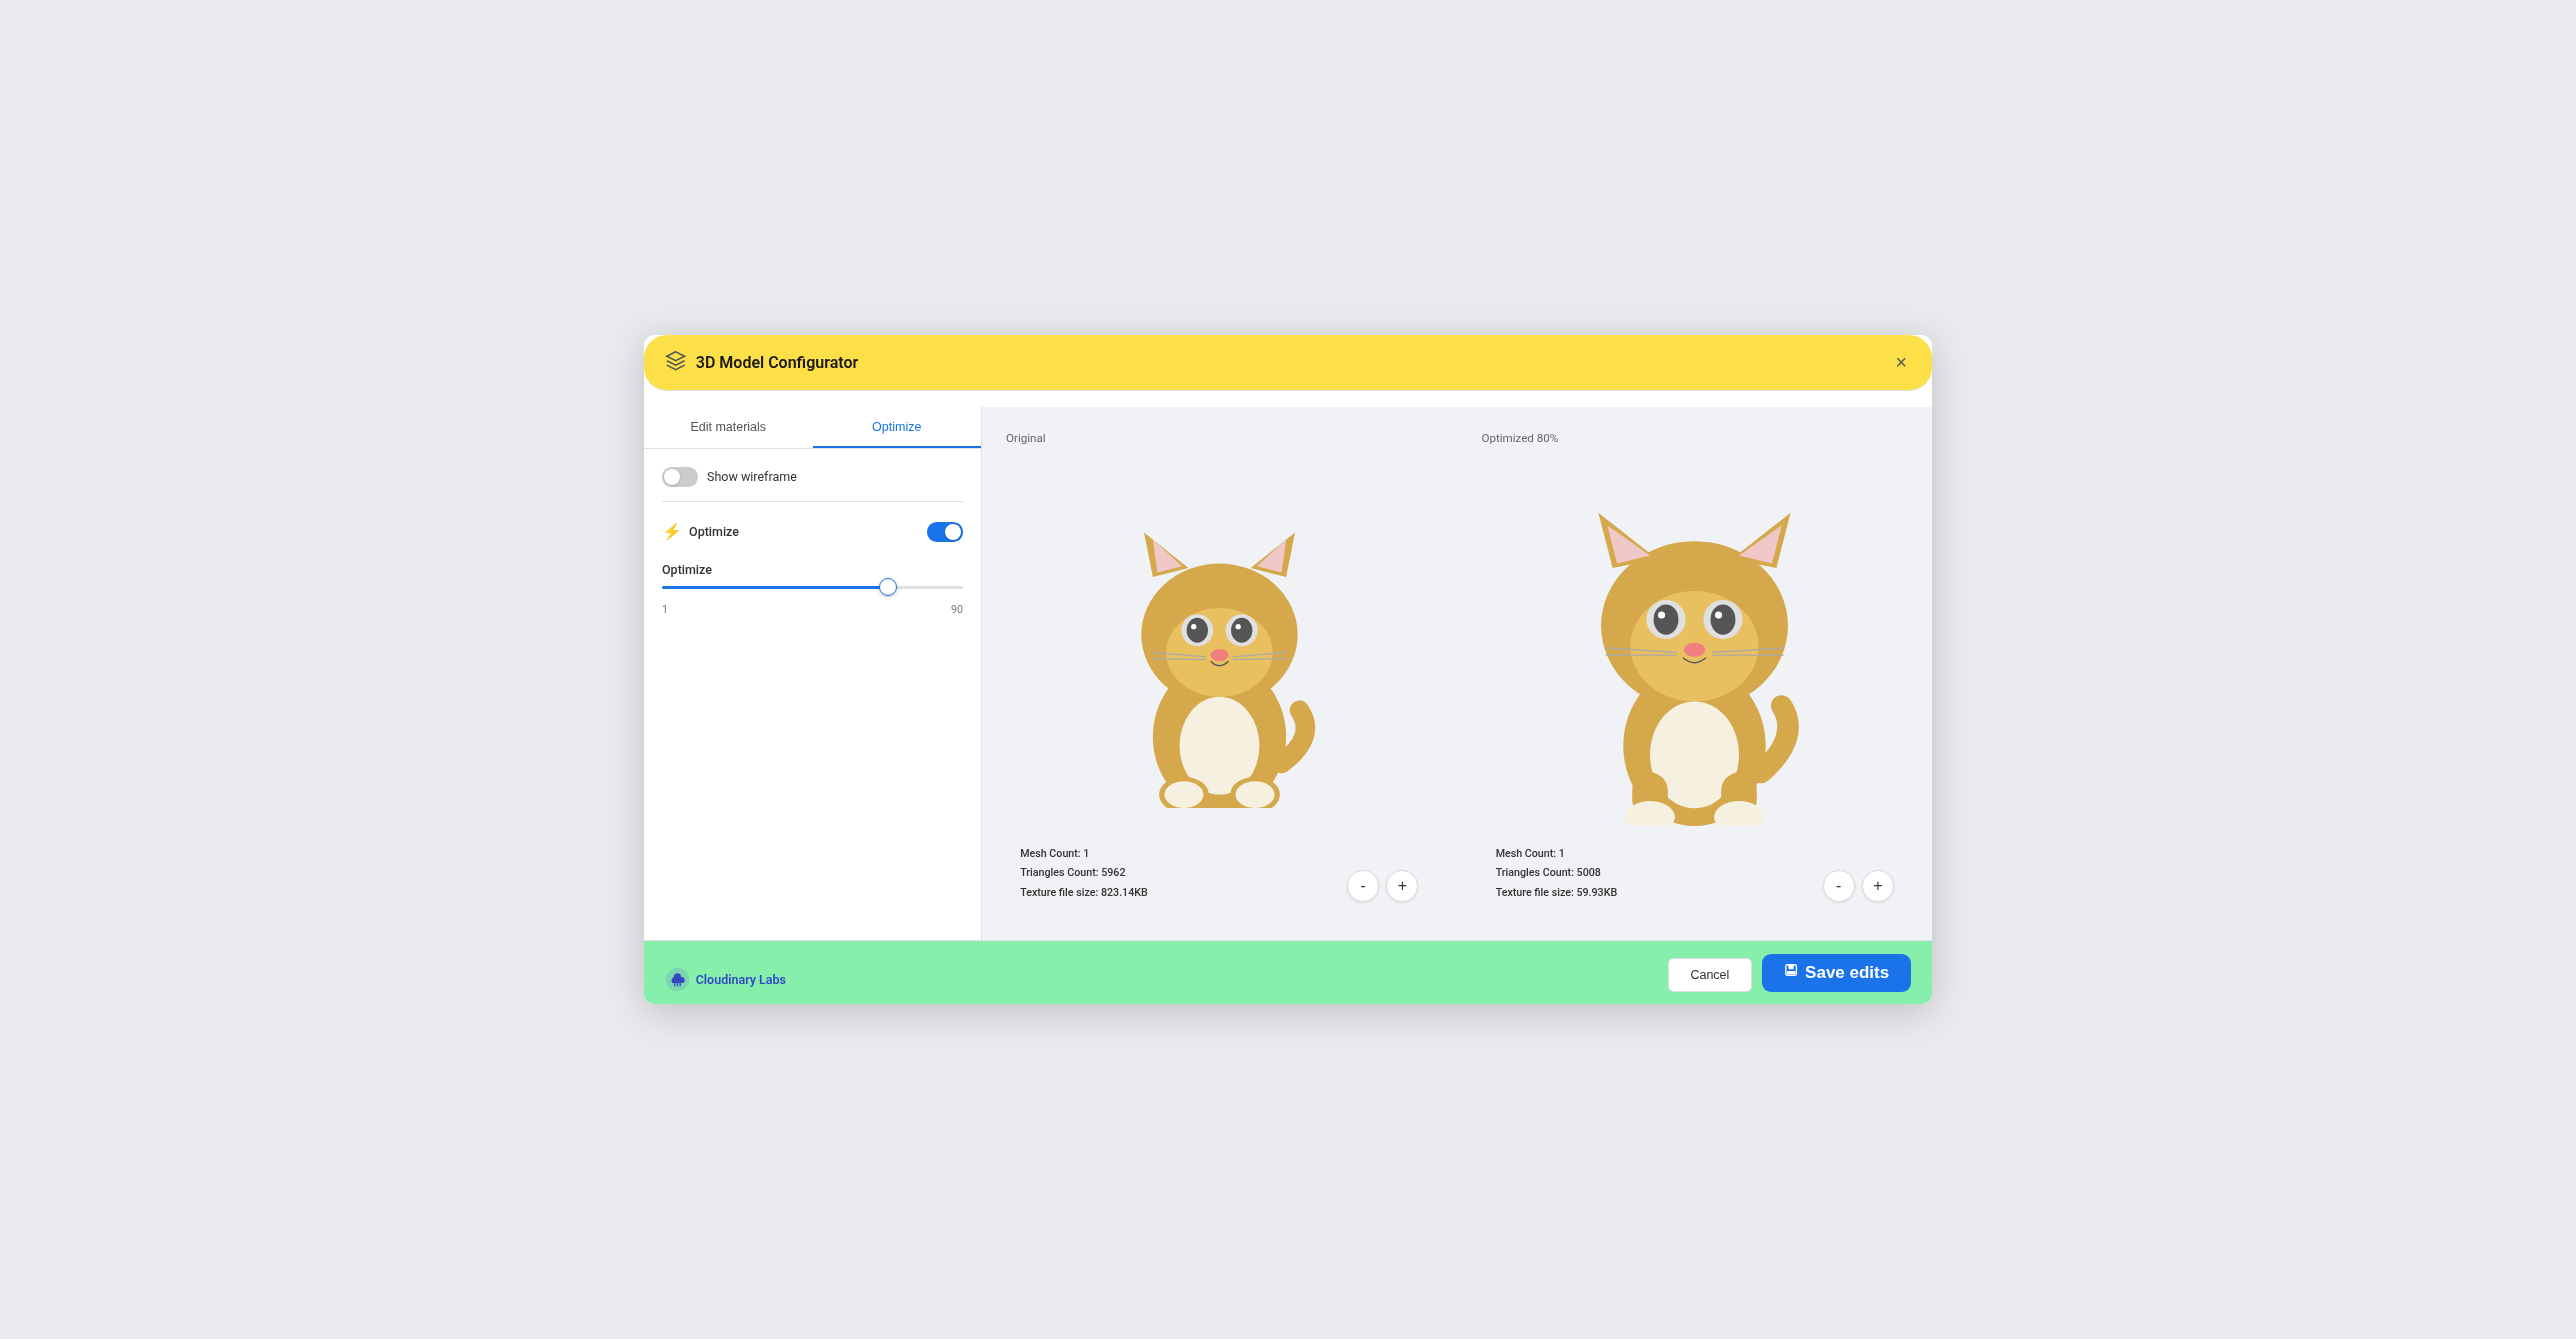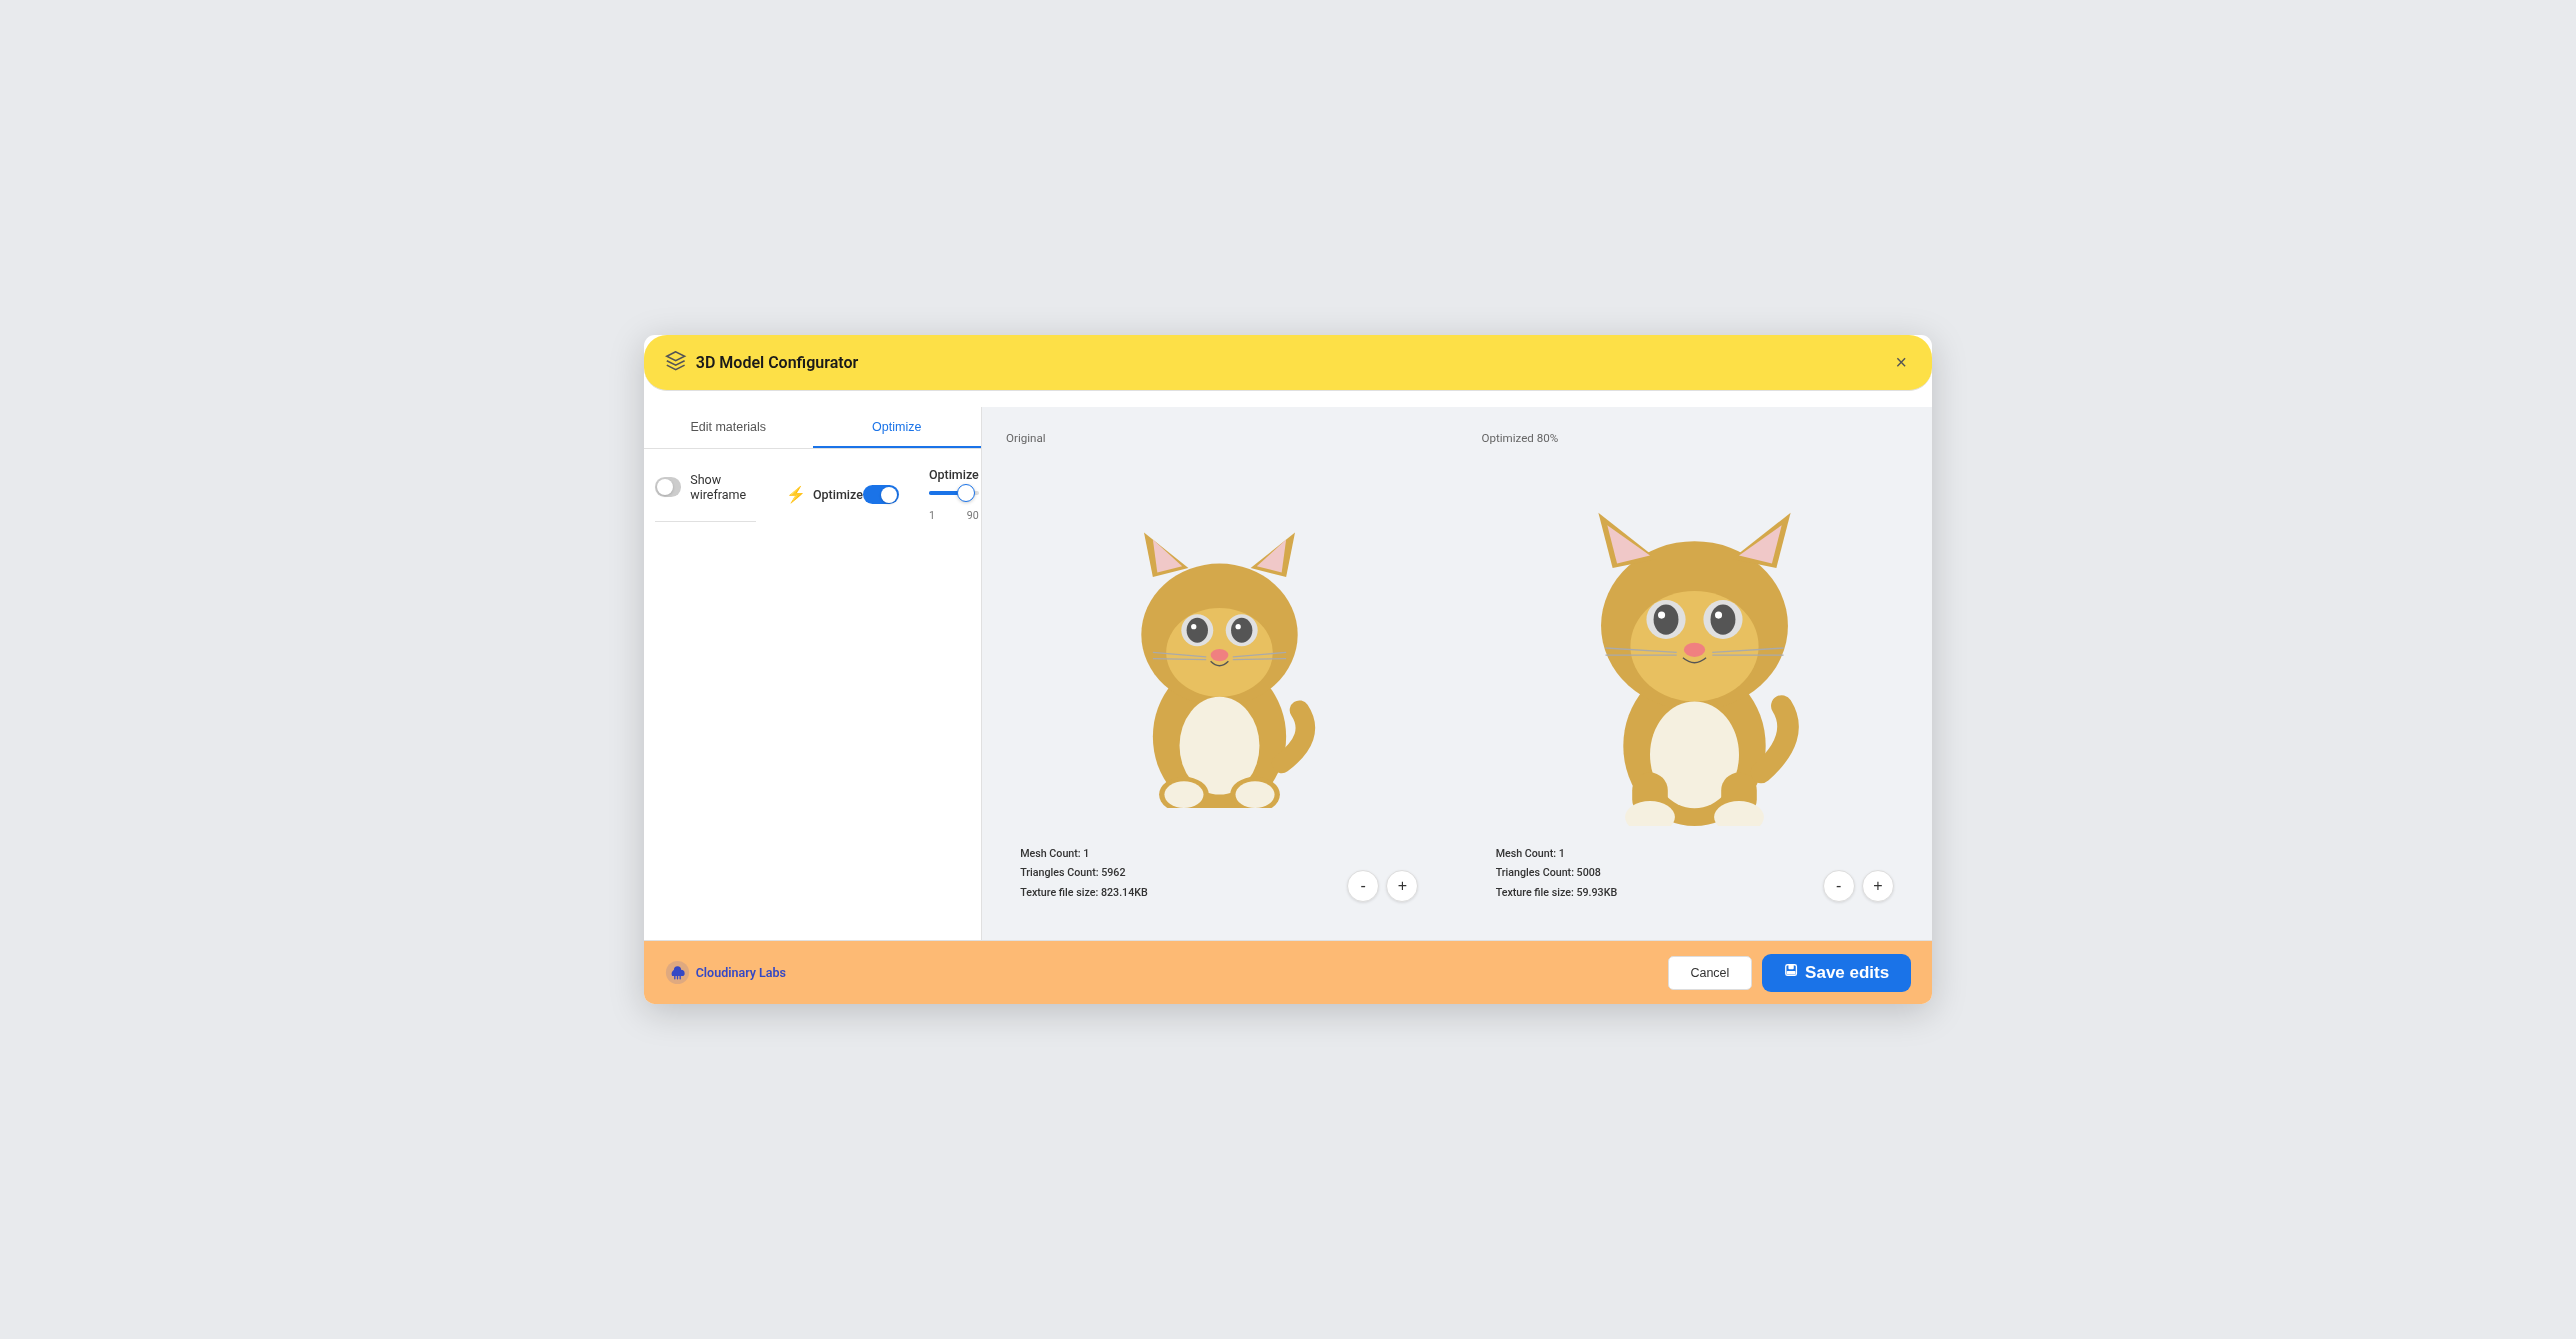--- a/index.html
+++ b/index.html
@@ -78,24 +78,24 @@
       background: none;
       border: none;
       border-bottom: 2.7px solid transparent;
       font-weight: 500;
     }
     .tab.active {
       color: #1a73e8;
       border-bottom: 2.7px solid #1a73e8;
     }
     .sidebar-content {
-      padding: 18px 11px;
-      display: flex;
-      flex-direction: row;
-      gap: 30px;
+      padding: 18px 18px;
+      display: flex;
+      flex-direction: column;
+      gap: 20px;
     }
     
     .toggle-row {
       display: flex;
       align-items: center;
       gap: 9px;
       padding-bottom: 14.2px;
       border-bottom: 0.9px solid #e0e0e0;
     }
     .toggle-switch {
@@ -247,27 +247,27 @@
       color: #333;
       box-shadow: 0 0.9px 2.7px rgba(0,0,0,0.1);
     }
     .divider-line {
       width: 0.9px;
       background: #d0d0d0;
       margin: 14.2px 0;
     }
     
     .modal-footer {
-      background: #fdba74;
+      background: #86efac;
       border-top: 0.9px solid #e0e0e0;
       padding: 12.5px 21.4px;
       display: flex;
       justify-content: flex-end;
       gap: 10.7px;
-      align-items: center;
+      align-items: flex-end;
     }
     .logo-area {
       display: flex;
       align-items: center;
       gap: 7.1px;
       margin-right: auto;
     }
     .cancel-btn {
       padding: 9px 21.4px;
       border: 0.9px solid #ddd;

